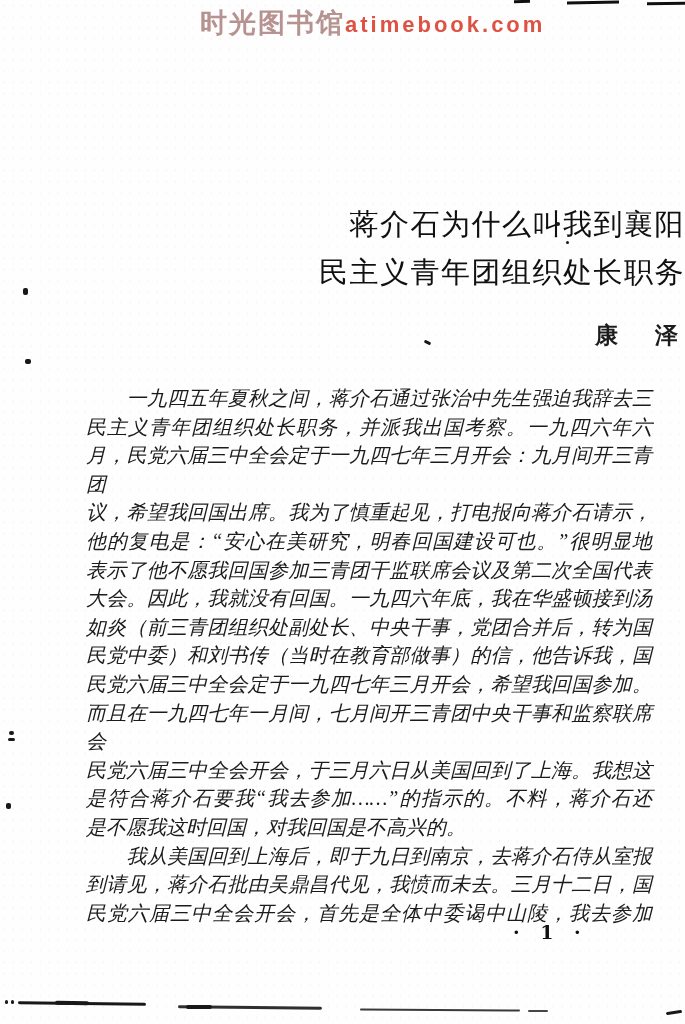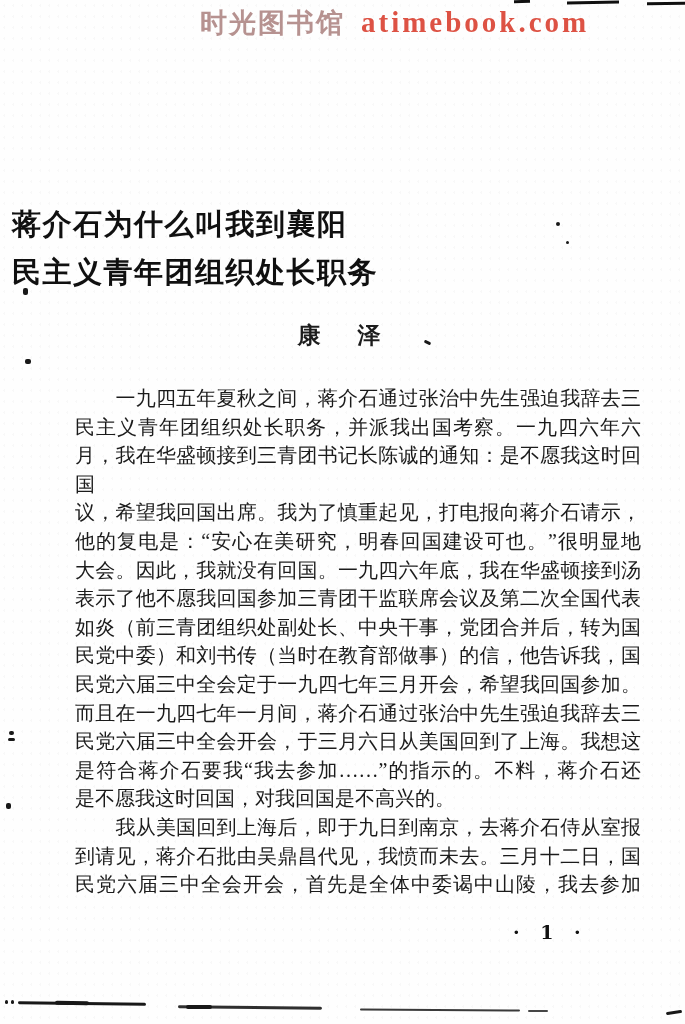--- a/index.html
+++ b/index.html
@@ -10,42 +10,42 @@
   }
   .page{
     position:absolute;inset:0;
     background-color:#fefefe;
     background-image:radial-gradient(rgba(0,0,0,0.025) 1px, transparent 1px);
     background-size:9px 11px;
   }
   
   .watermark{
     position:absolute;top:5px;left:200px;
-    display:flex;gap:16px;align-items:baseline;
+    display:flex;align-items:baseline;
     font-family:"Liberation Sans","DejaVu Sans",sans-serif;
     white-space:nowrap;
   }
   .wm-name{font-size:27px;font-weight:bold;color:#b69290;letter-spacing:2px;}
-  .wm-url{font-size:29px;font-weight:bold;color:#dd5244;letter-spacing:3px;
-          font-family:Liberation Serif, serif;}
+  .wm-url{font-size:22px;font-weight:bold;color:#dd5244;letter-spacing:3px;
+          font-family:Liberation Sans, sans-serif;}
   
   .title{
     position:absolute;top:208px;left:0;width:100%;padding-left:12px;box-sizing:border-box;
-    text-align:left;font-weight:bold;font-size:29px;color:#101010;letter-spacing:1.5px;
+    text-align:right;font-weight:normal;font-size:29px;color:#101010;letter-spacing:1.5px;
   }
   .title .t-line{margin-bottom:16px;line-height:32px;}
   
   .author{
-    position:absolute;top:320px;left:0;width:100%;text-align:center;
+    position:absolute;top:320px;left:0;width:100%;text-align:right;
     font-size:23px;color:#1c1c1c;letter-spacing:7px;font-weight:600;
   }
   
   .body-text{
-    position:absolute;top:384px;left:75px;width:566px;
-    font-size:20px;color:#1b1b1b;
+    position:absolute;top:384px;left:86px;width:566px;
+    font-size:20px;color:#1b1b1b;font-style:italic;
   }
   .body-line{
     min-height:28.6px;line-height:28.6px;
     text-align:justify;text-align-last:justify;
   }
   .body-line.line-short{text-align-last:left;}
   
   .page-num{
     position:absolute;top:921px;left:513px;
     font-size:19px;font-weight:bold;color:#111;letter-spacing:7px;
@@ -73,29 +73,29 @@
   <div class="title">
     <div class="t-line">蒋介石为什么叫我到襄阳</div>
     <div class="t-line">民主义青年团组织处长职务</div>
   </div>
 
   <div class="author">康　泽</div>
 
   <div class="body-text">
       <div class="body-line">　　一九四五年夏秋之间，蒋介石通过张治中先生强迫我辞去三</div>
       <div class="body-line">民主义青年团组织处长职务，并派我出国考察。一九四六年六</div>
-      <div class="body-line">月，我在华盛顿接到三青团书记长陈诚的通知：是不愿我这时回国</div>
+      <div class="body-line">月，民党六届三中全会定于一九四七年三月开会：九月间开三青团</div>
       <div class="body-line">议，希望我回国出席。我为了慎重起见，打电报向蒋介石请示，</div>
       <div class="body-line">他的复电是：“安心在美研究，明春回国建设可也。”很明显地</div>
+      <div class="body-line">表示了他不愿我回国参加三青团干监联席会议及第二次全国代表</div>
       <div class="body-line">大会。因此，我就没有回国。一九四六年底，我在华盛顿接到汤</div>
-      <div class="body-line">表示了他不愿我回国参加三青团干监联席会议及第二次全国代表</div>
       <div class="body-line">如炎（前三青团组织处副处长、中央干事，党团合并后，转为国</div>
       <div class="body-line">民党中委）和刘书传（当时在教育部做事）的信，他告诉我，国</div>
       <div class="body-line">民党六届三中全会定于一九四七年三月开会，希望我回国参加。</div>
-      <div class="body-line">而且在一九四七年一月间，蒋介石通过张治中先生强迫我辞去三</div>
+      <div class="body-line">而且在一九四七年一月间，七月间开三青团中央干事和监察联席会</div>
       <div class="body-line">民党六届三中全会开会，于三月六日从美国回到了上海。我想这</div>
       <div class="body-line">是符合蒋介石要我“我去参加……”的指示的。不料，蒋介石还</div>
       <div class="body-line line-short">是不愿我这时回国，对我回国是不高兴的。</div>
       <div class="body-line">　　我从美国回到上海后，即于九日到南京，去蒋介石侍从室报</div>
       <div class="body-line">到请见，蒋介石批由吴鼎昌代见，我愤而未去。三月十二日，国</div>
       <div class="body-line">民党六届三中全会开会，首先是全体中委谒中山陵，我去参加</div>
     </div>
 
   <div class="page-num">· 1 ·</div>
 

